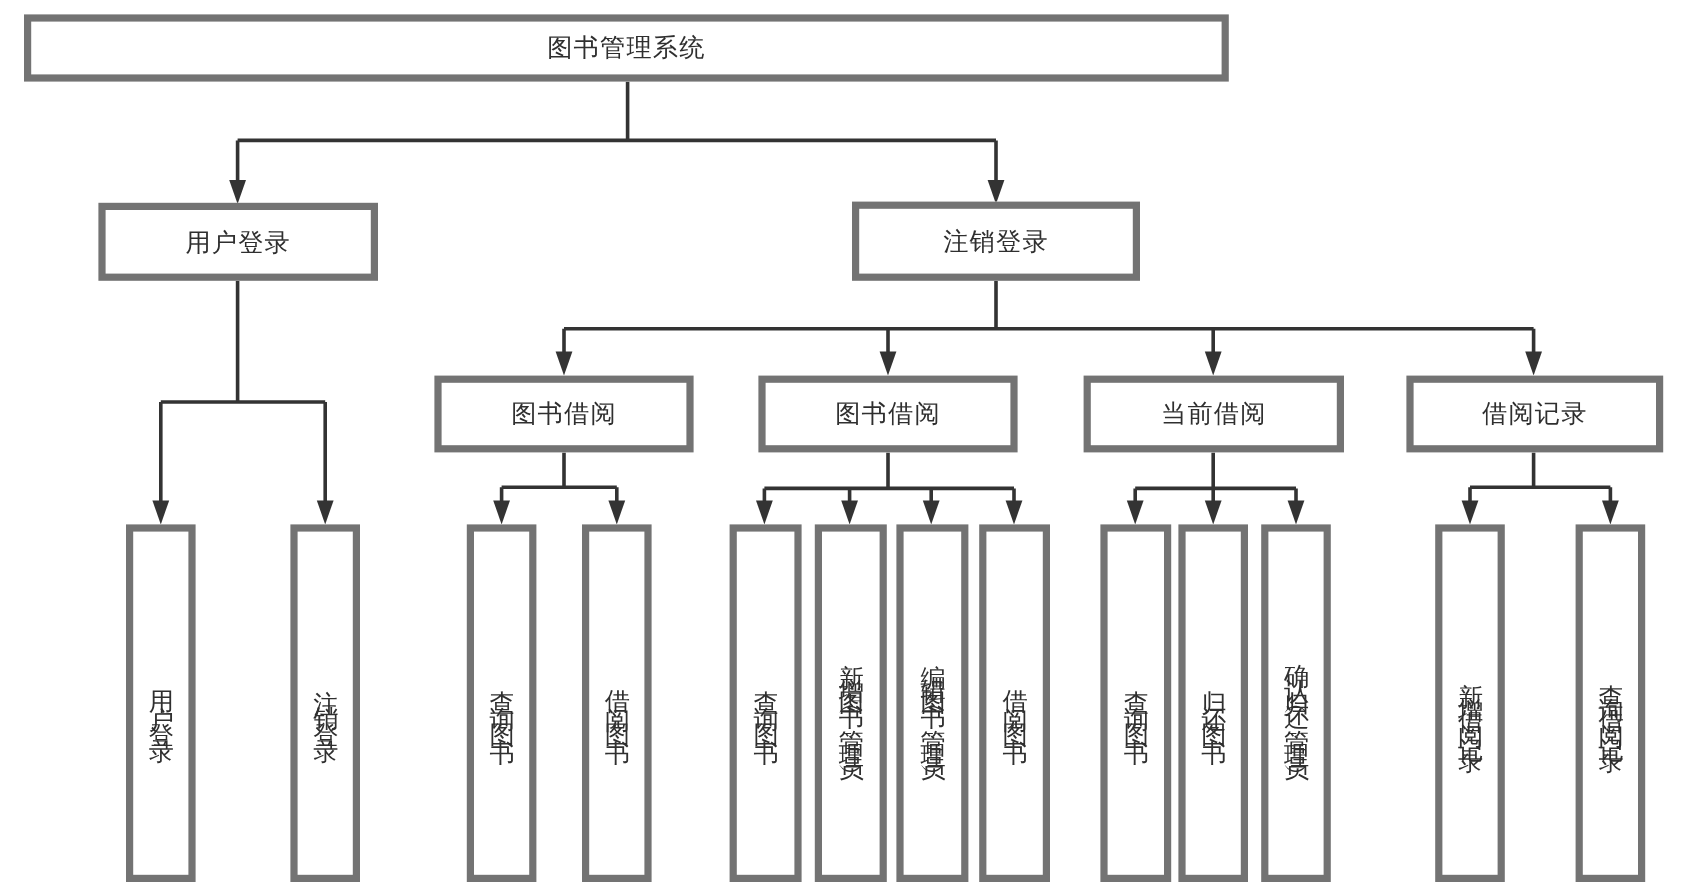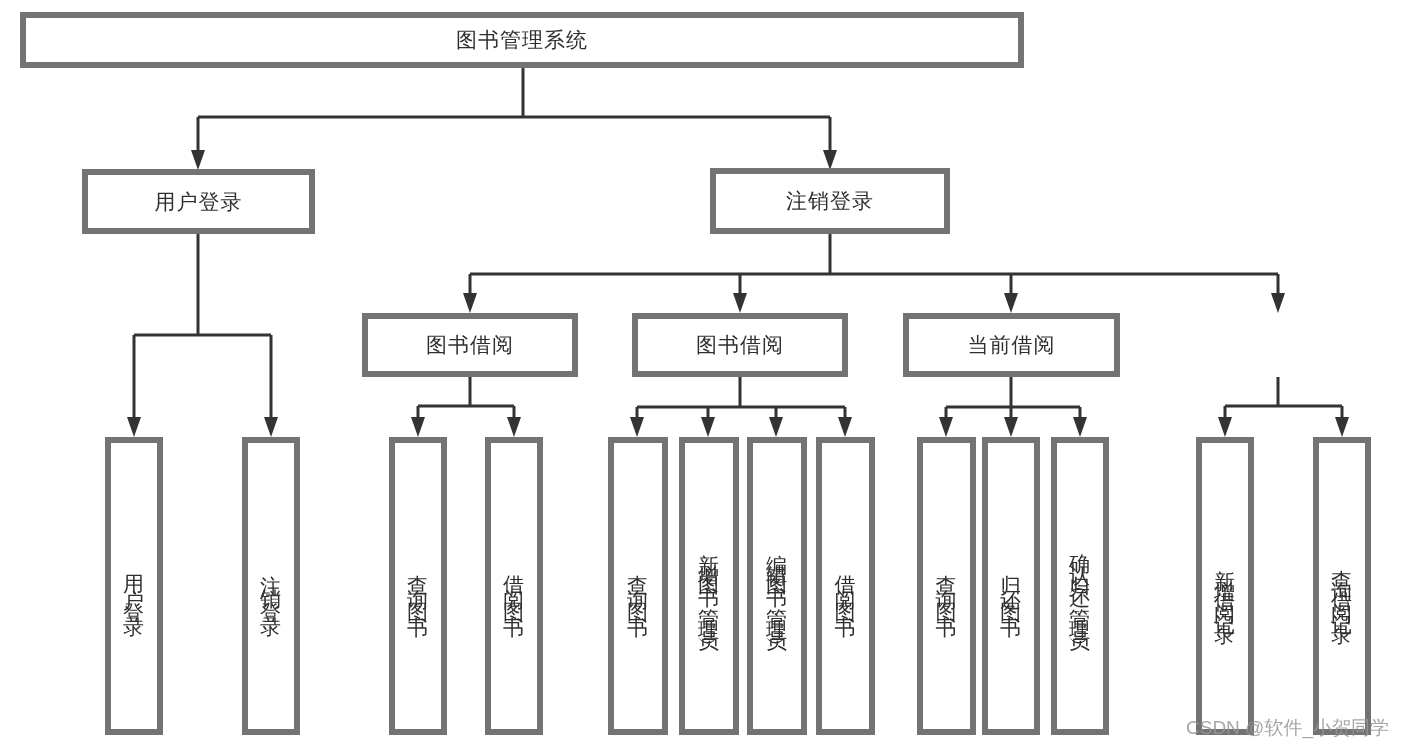--- a/index.html
+++ b/index.html
@@ -122,34 +122,34 @@
   </svg>
 
   <div class="node" id="box-root">图书管理系统</div>
 
   <div class="node" id="box-user-login">用户登录</div>
   <div class="node" id="box-book-mgmt">注销登录</div>
 
   <div class="node" id="box-new-rec">图书借阅</div>
   <div class="node" id="box-current">当前借阅</div>
   <div class="node" id="box-borrow">图书借阅</div>
+  <div class="node" id="box-record">借阅记录</div>
 
   <div class="node leaf leaf-short" id="leaf-a1">用户登录</div>
   <div class="node leaf leaf-short" id="leaf-a2">注销登录</div>
 
   <div class="node leaf leaf-short" id="leaf-b1">查询图书</div>
   <div class="node leaf leaf-short" id="leaf-b2">借阅图书</div>
 
   <div class="node leaf leaf-short" id="leaf-c1">查询图书</div>
   <div class="node leaf" id="leaf-c2">新增图书（管理员）</div>
   <div class="node leaf" id="leaf-c3">编辑图书（管理员）</div>
   <div class="node leaf leaf-short" id="leaf-c4">借阅图书</div>
 
   <div class="node leaf leaf-short" id="leaf-d1">查询图书</div>
   <div class="node leaf leaf-short" id="leaf-d2">归还图书</div>
   <div class="node leaf" id="leaf-d3">确认归还（管理员）</div>
 
   <div class="node leaf" id="leaf-e1">新增借阅记录</div>
   <div class="node leaf" id="leaf-e2">查询借阅记录</div>
 
-  <div class="watermark">CSDN @软件_小贺同学</div>
 
 </div>
 
 </body></html>

